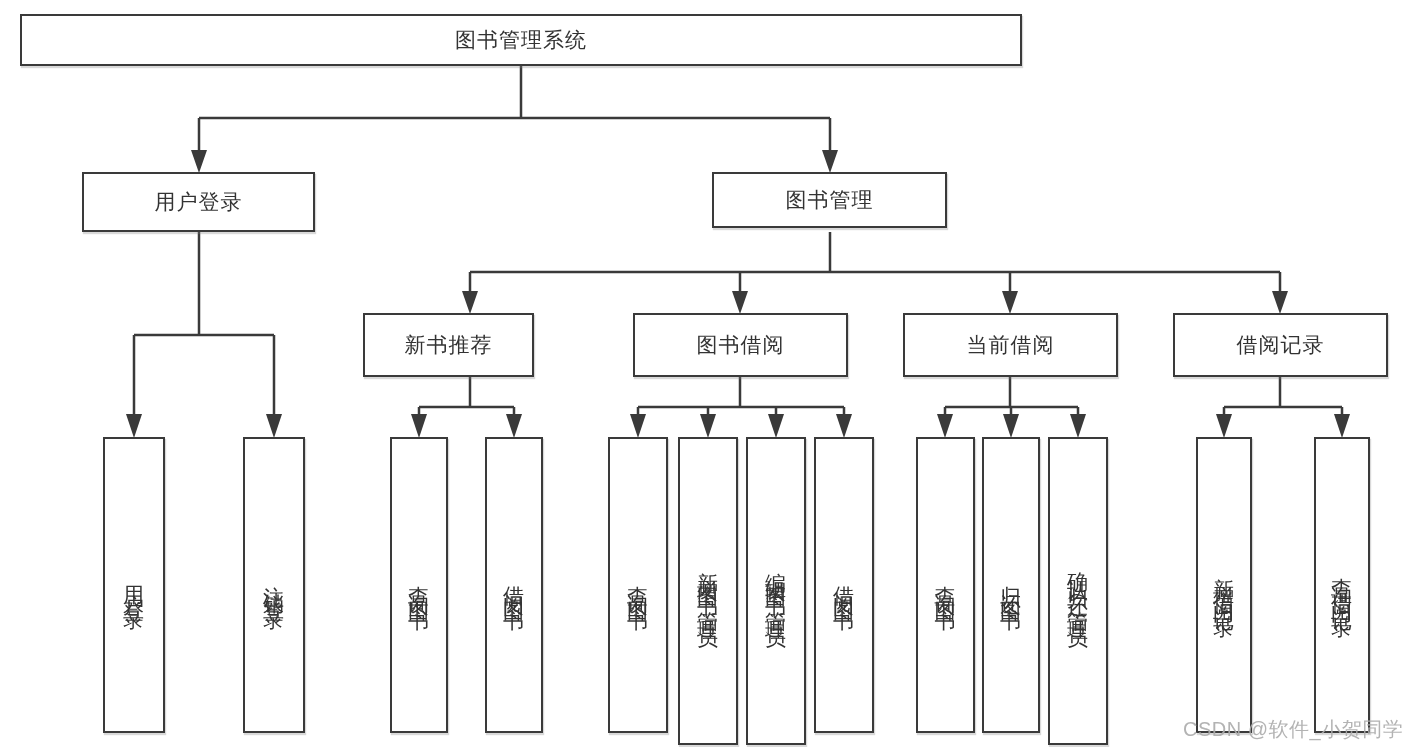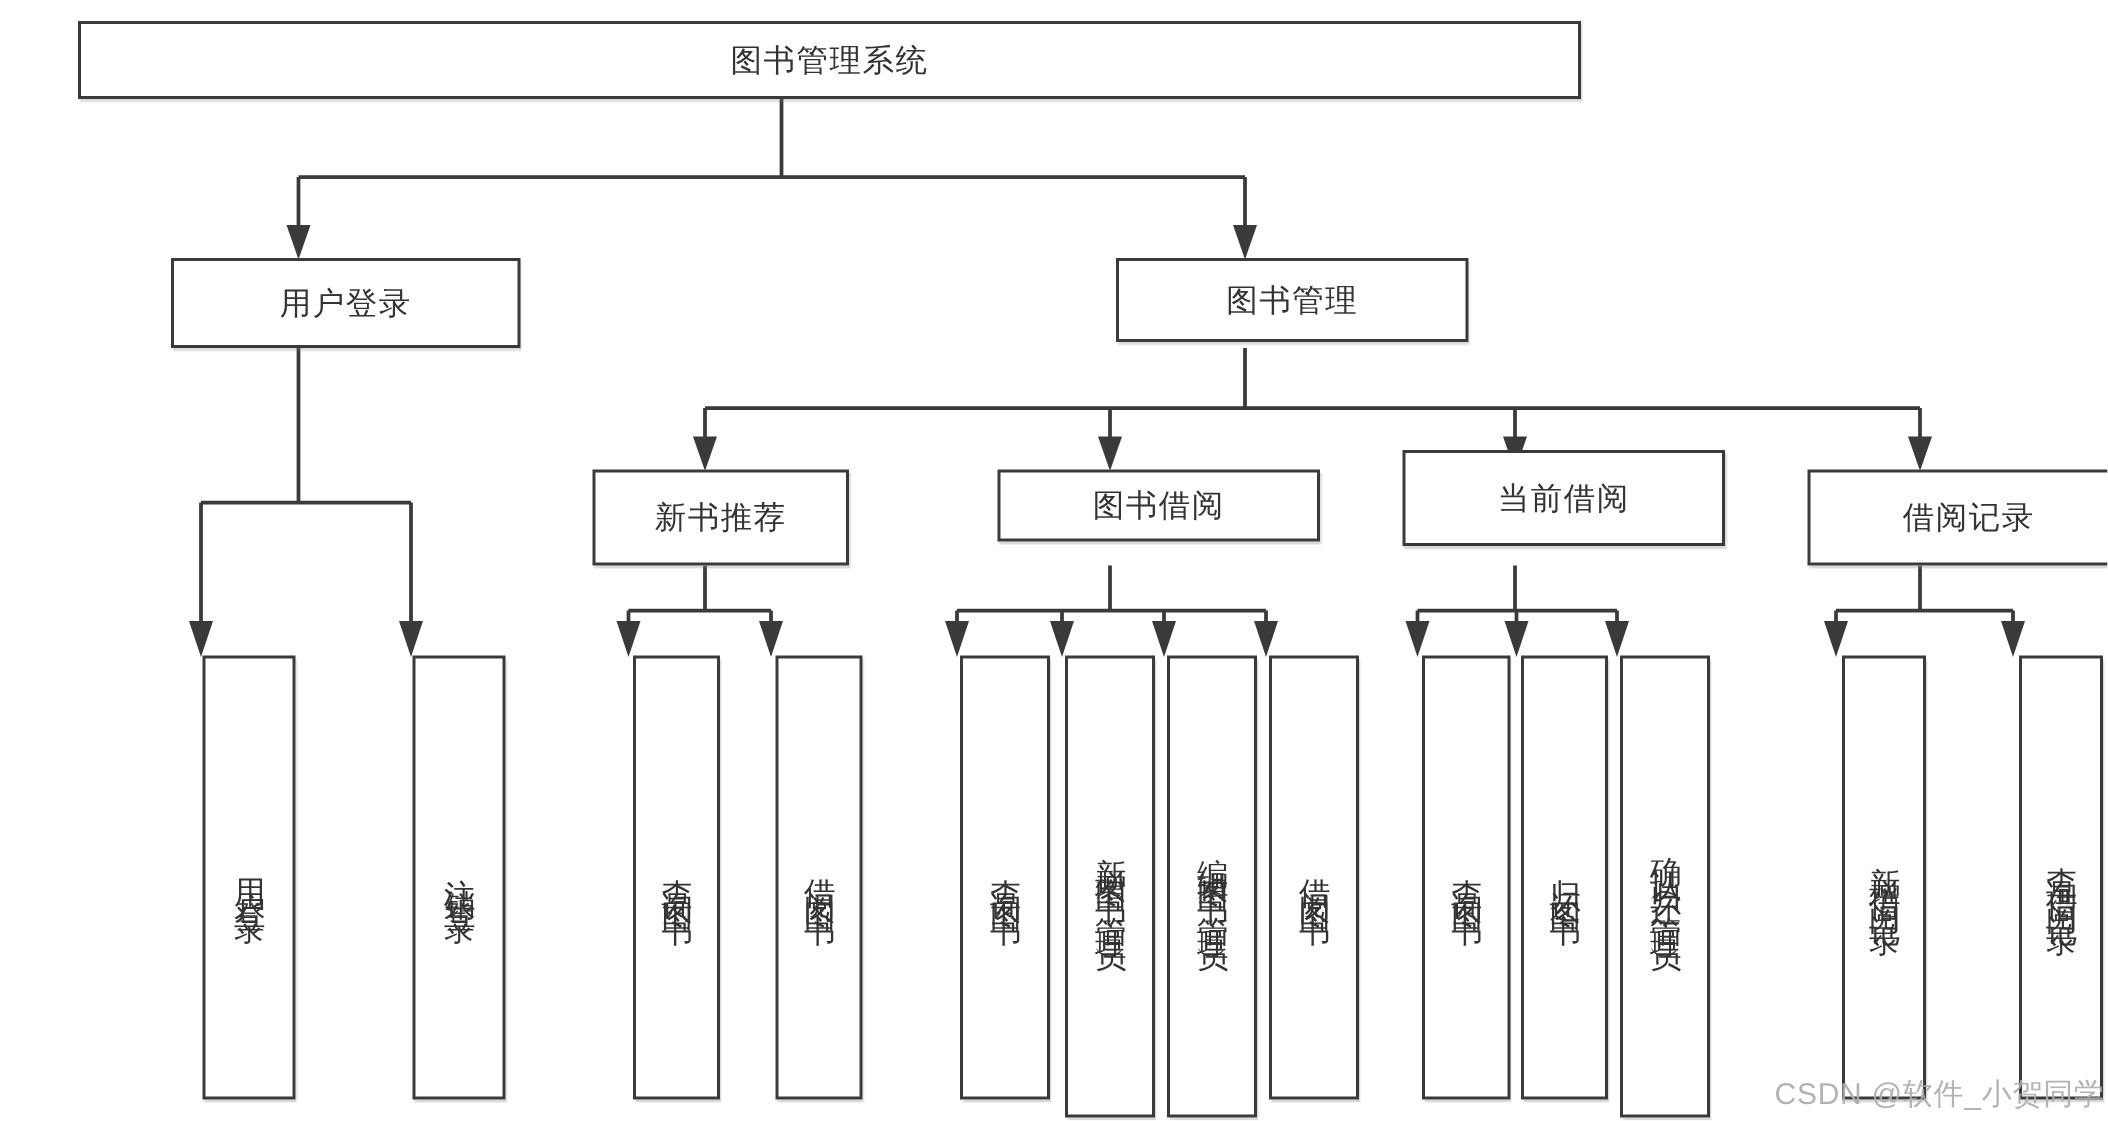--- a/index.html
+++ b/index.html
@@ -5,34 +5,33 @@
   html,body{margin:0;padding:0;background:#ffffff;}
   .stage{
     position:relative;width:1405px;height:747px;background:#ffffff;overflow:hidden;
     font-family:"Liberation Sans","DejaVu Sans",sans-serif;color:#333;
   }
   .connectors{position:absolute;left:0;top:0;z-index:0;}
   .node{
     position:absolute;box-sizing:border-box;background:#ffffff;border:2px solid #3a3a3a;
     display:flex;align-items:center;justify-content:center;z-index:1;
     box-shadow:1px 2px 1px rgba(130,130,130,0.30);
-    margin-left:32px;
   }
   .hlabel{font-size:21px;letter-spacing:1px;color:#333;white-space:nowrap;}
   .vlabel{
     writing-mode:vertical-rl;text-orientation:mixed;
     font-size:21px;letter-spacing:8px;line-height:1;color:#333;white-space:nowrap;
   }
   
   #box-root{left:20px;top:14px;width:1002px;height:52px}
   #box-user-login{left:82px;top:172px;width:233px;height:60px}
   #box-book-mgmt{left:712px;top:172px;width:235px;height:56px}
   #box-new-book{left:363px;top:313px;width:171px;height:64px}
-  #box-book-borrow{left:633px;top:313px;width:215px;height:48px}
-  #box-current-borrow{left:903px;top:300px;width:215px;height:64px}
+  #box-book-borrow{left:633px;top:313px;width:215px;height:64px}
+  #box-current-borrow{left:903px;top:313px;width:215px;height:64px}
   #box-borrow-records{left:1173px;top:313px;width:215px;height:64px}
   #leaf-ul-1{left:103px;top:437px;width:62px;height:296px}
   #leaf-ul-2{left:243px;top:437px;width:62px;height:296px}
   #leaf-nb-1{left:390px;top:437px;width:58px;height:296px}
   #leaf-nb-2{left:485px;top:437px;width:58px;height:296px}
   #leaf-bb-1{left:608px;top:437px;width:60px;height:296px}
   #leaf-bb-2{left:678px;top:437px;width:60px;height:308px}
   #leaf-bb-3{left:746px;top:437px;width:60px;height:308px}
   #leaf-bb-4{left:814px;top:437px;width:60px;height:296px}
   #leaf-cb-1{left:916px;top:437px;width:59px;height:296px}

